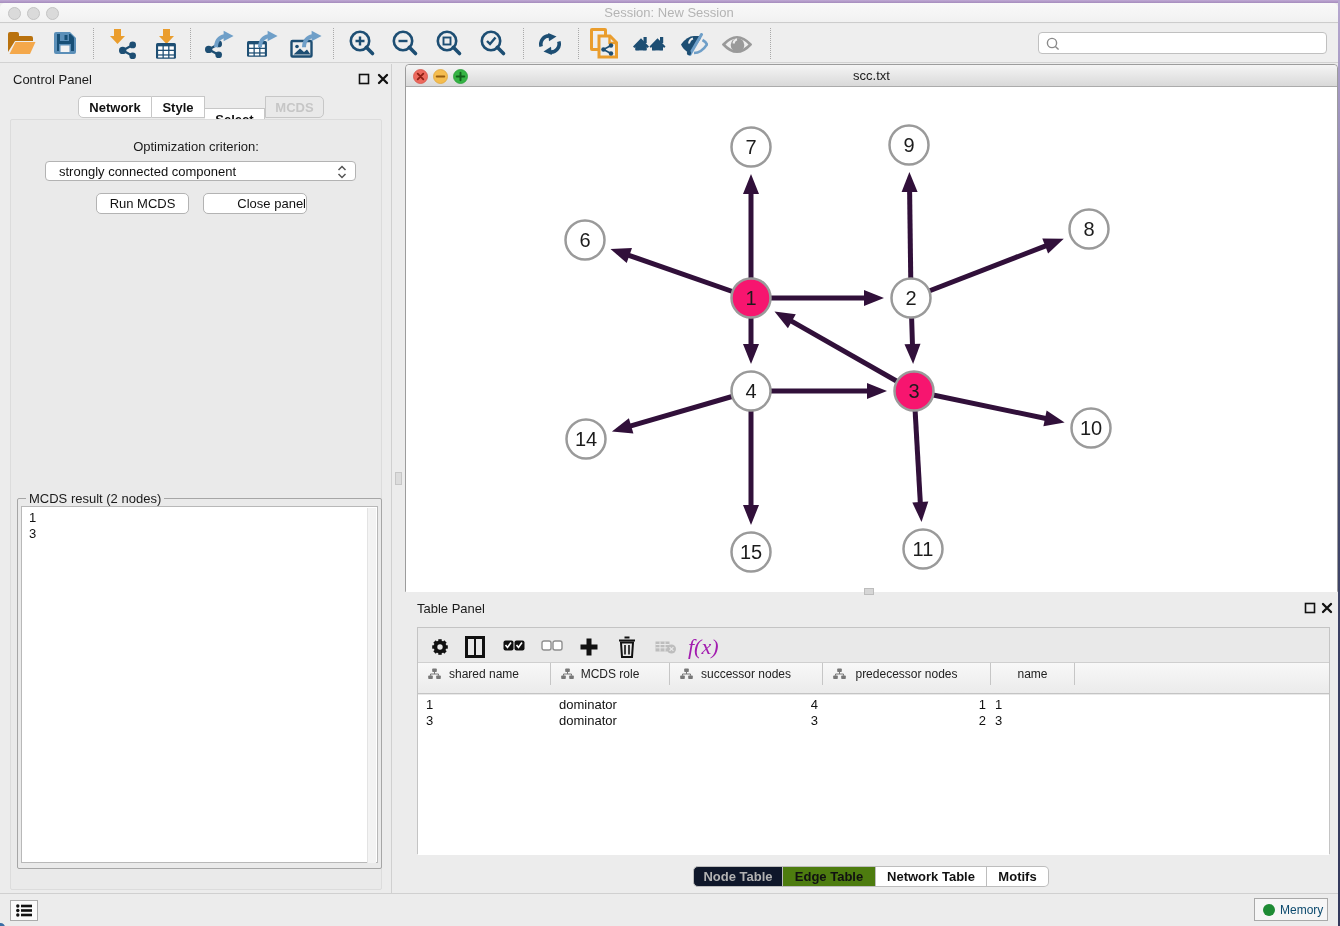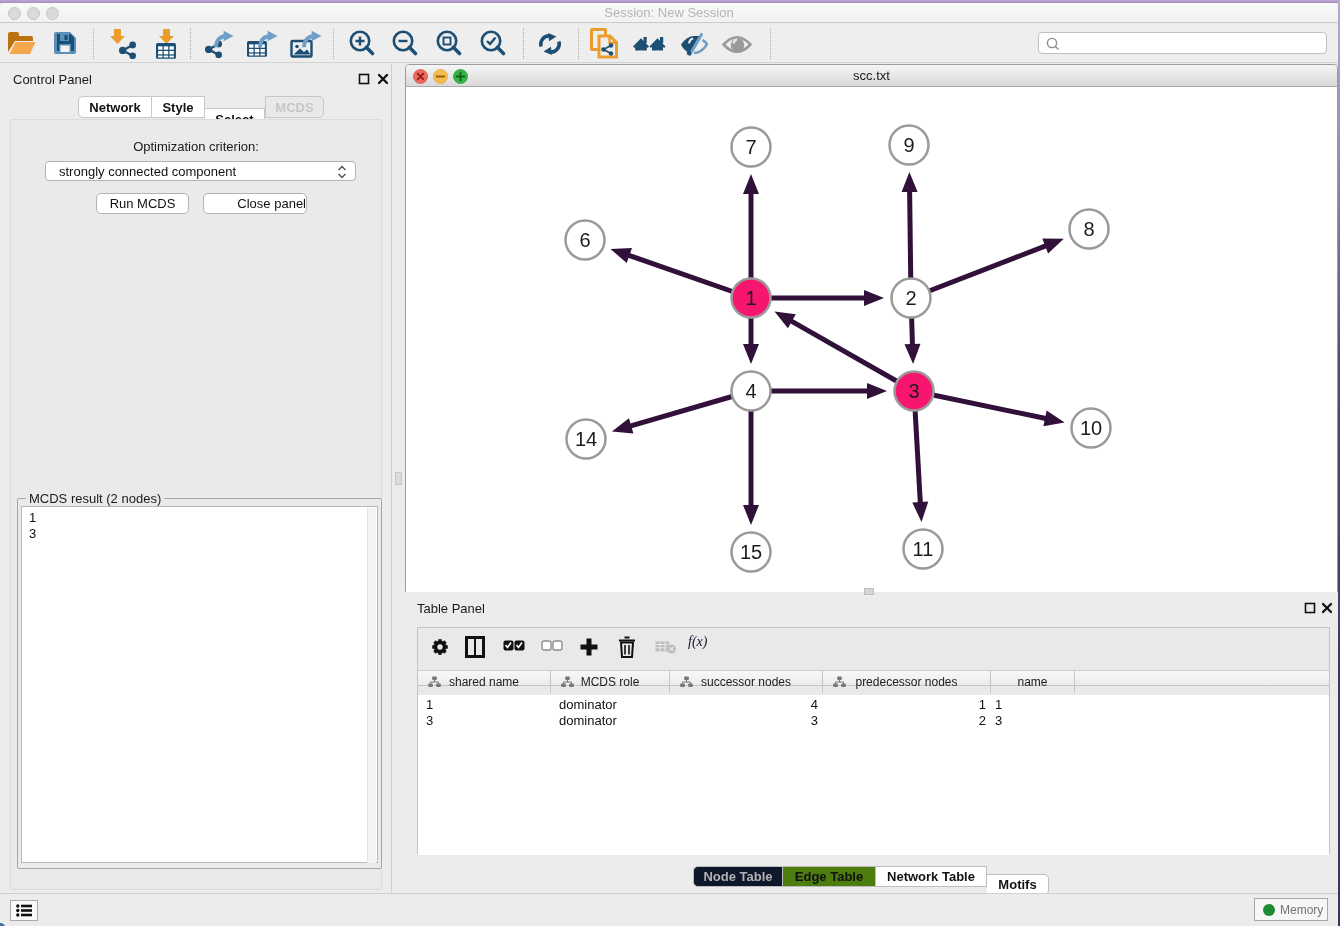--- a/index.html
+++ b/index.html
@@ -343,23 +343,23 @@
 <g stroke="#e9e9e9" stroke-width="1">
             <line x1="0.5" y1="3.5" x2="14.5" y2="3.5"></line>
             <line x1="0.5" y1="6.8" x2="14.5" y2="6.8"></line>
             <line x1="5" y1="0.5" x2="5" y2="10.5"></line>
             <line x1="10" y1="0.5" x2="10" y2="10.5"></line>
           </g>
 <circle cx="16.5" cy="8" r="4.5" fill="#9a9a9a"></circle>
           <path d="M14.6 6.1 L18.4 9.9 M18.4 6.1 L14.6 9.9" stroke="#e9e9e9" stroke-width="1.2"></path>
         </g>
       </svg>
-<div class="abs" style="left:270px;top:6px;font-family:'Liberation Serif',serif;font-style:italic;font-size:14px;color:#0f172a;">f(x)</div>
-
-    <div class="abs" style="left:0;top:42px;width:911px;height:16px;background:linear-gradient(#f8f8f8,#ebebeb);border-top:1px solid #cfcfcf;border-bottom:1px solid #c4c4c4;">
+<div class="abs" style="left:270px;top:6px;font-family:'Liberation Serif',serif;font-style:italic;font-size:22px;color:#a21caf;">f(x)</div>
+
+    <div class="abs" style="left:0;top:34px;width:911px;height:32px;background:linear-gradient(#f8f8f8,#ebebeb);border-top:1px solid #cfcfcf;border-bottom:1px solid #c4c4c4;">
 <div class="abs" style="left:0px;top:0;width:133px;height:22px;border-right:1px solid #c6c6c6;font-size:12px;color:#222;text-align:center;line-height:22px;"><svg width="13" height="12" viewBox="0 0 13 12" style="display:inline-block;position:absolute;left:10px;top:5px">
             <g fill="#777">
 <rect x="4.2" y="0.5" width="4.6" height="3.6" rx="0.8"></rect>
 <rect x="0.2" y="7.5" width="4.6" height="3.6" rx="0.8"></rect>
               <rect x="8.2" y="7.5" width="4.6" height="3.6" rx="0.8"></rect>
 <path d="M6.5 4 L6.5 6 M2.5 7.6 L2.5 6 L10.5 6 L10.5 7.6" stroke="#777" stroke-width="1" fill="none"></path>
             </g>
           </svg>shared name</div>
 <div class="abs" style="left:133px;top:0;width:119px;height:22px;border-right:1px solid #c6c6c6;font-size:12px;color:#222;text-align:center;line-height:22px;"><svg width="13" height="12" viewBox="0 0 13 12" style="display:inline-block;position:absolute;left:10px;top:5px">
             <g fill="#777">
@@ -404,33 +404,33 @@
           <span style="position:absolute;left:500px;width:68px;text-align:right;">2</span>
           <span style="position:absolute;left:577px;">3</span>
       </div>
     </div>
   </div>
 
   <div class="abs" style="left:288px;top:266px;height:21px;">
     <div class="abs" style="left:0;top:0;width:90px;height:21px;background:#0f172a;border:1px solid #bdbdbd;border-radius:5px 0 0 5px;font-size:13px;font-weight:600;color:#b2b2b2;text-align:center;line-height:20px;">Node Table</div>
     <div class="abs" style="left:90px;top:0;width:93px;height:21px;background:#4d7c0f;border:1px solid #bdbdbd;border-left:none;font-size:13px;font-weight:600;color:#111;text-align:center;line-height:20px;">Edge Table</div>
     <div class="abs" style="left:183px;top:0;width:111px;height:21px;background:#fff;border:1px solid #bdbdbd;border-left:none;font-size:13px;font-weight:600;color:#111;text-align:center;line-height:20px;">Network Table</div>
-    <div class="abs" style="left:294px;top:8px;width:62px;height:21px;background:#fff;border:1px solid #bdbdbd;border-left:none;border-radius:0 5px 5px 0;font-size:13px;font-weight:600;color:#111;text-align:center;line-height:20px;">Motifs</div>
+    <div class="abs" style="left:294px;top:0;width:62px;height:21px;background:#fff;border:1px solid #bdbdbd;border-left:none;border-radius:0 5px 5px 0;font-size:13px;font-weight:600;color:#111;text-align:center;line-height:20px;">Motifs</div>
   </div>
 </div>
 
 <div class="abs" style="left:0;top:893px;width:1338px;height:33px;background:#ececec;border-top:1px solid #d0d0d0;">
   <div class="abs" style="left:10px;top:6px;width:28px;height:21px;background:#fafafa;border:1px solid #ababab;">
     <svg width="16" height="13" style="position:absolute;left:5px;top:3px" viewBox="0 0 16 13">
       <circle cx="1.8" cy="2" r="1.7" fill="#111"></circle>
         <rect x="5" y="0.7" width="11" height="2.6" fill="#111"></rect>
       <circle cx="1.8" cy="6.5" r="1.7" fill="#111"></circle>
         <rect x="5" y="5.2" width="11" height="2.6" fill="#111"></rect>
       <circle cx="1.8" cy="11" r="1.7" fill="#111"></circle>
         <rect x="5" y="9.7" width="11" height="2.6" fill="#111"></rect>
     </svg>
   </div>
   <div class="abs" style="left:1254px;top:4px;width:74px;height:23px;background:#f6f6f6;border:1px solid #a9a9a9;">
     <div class="abs" style="left:8px;top:5px;width:12px;height:12px;border-radius:50%;background:#1e8b34;"></div>
-    <div class="abs" style="left:25px;top:0;font-size:12px;color:#737373;line-height:22px;">Memory</div>
+    <div class="abs" style="left:25px;top:0;font-size:12px;color:#0c4a6e;line-height:22px;">Memory</div>
   </div>
   <div class="abs" style="left:-4px;top:29px;width:9px;height:9px;border-radius:50%;background:#3a6ea5;"></div>
 </div>
 
 </body></html>

